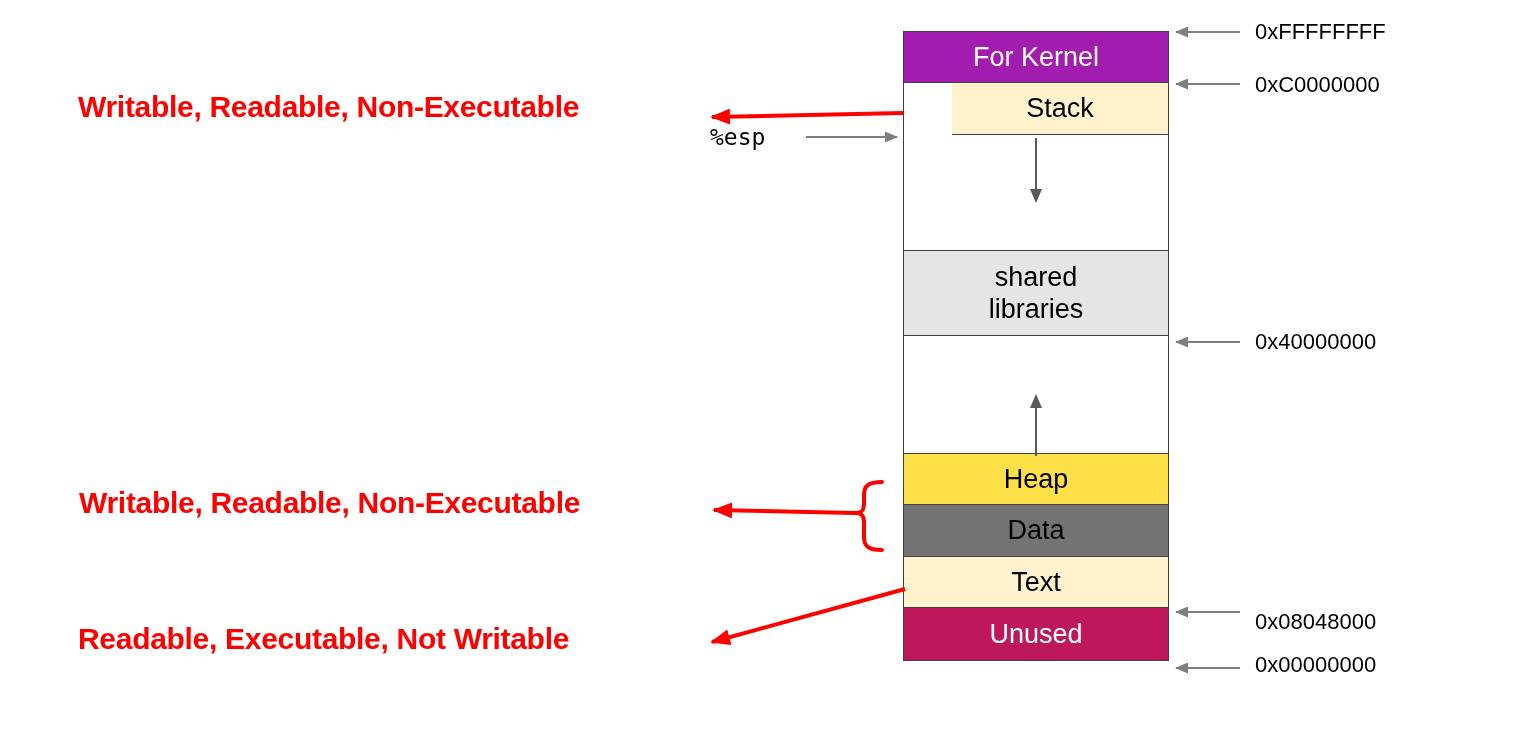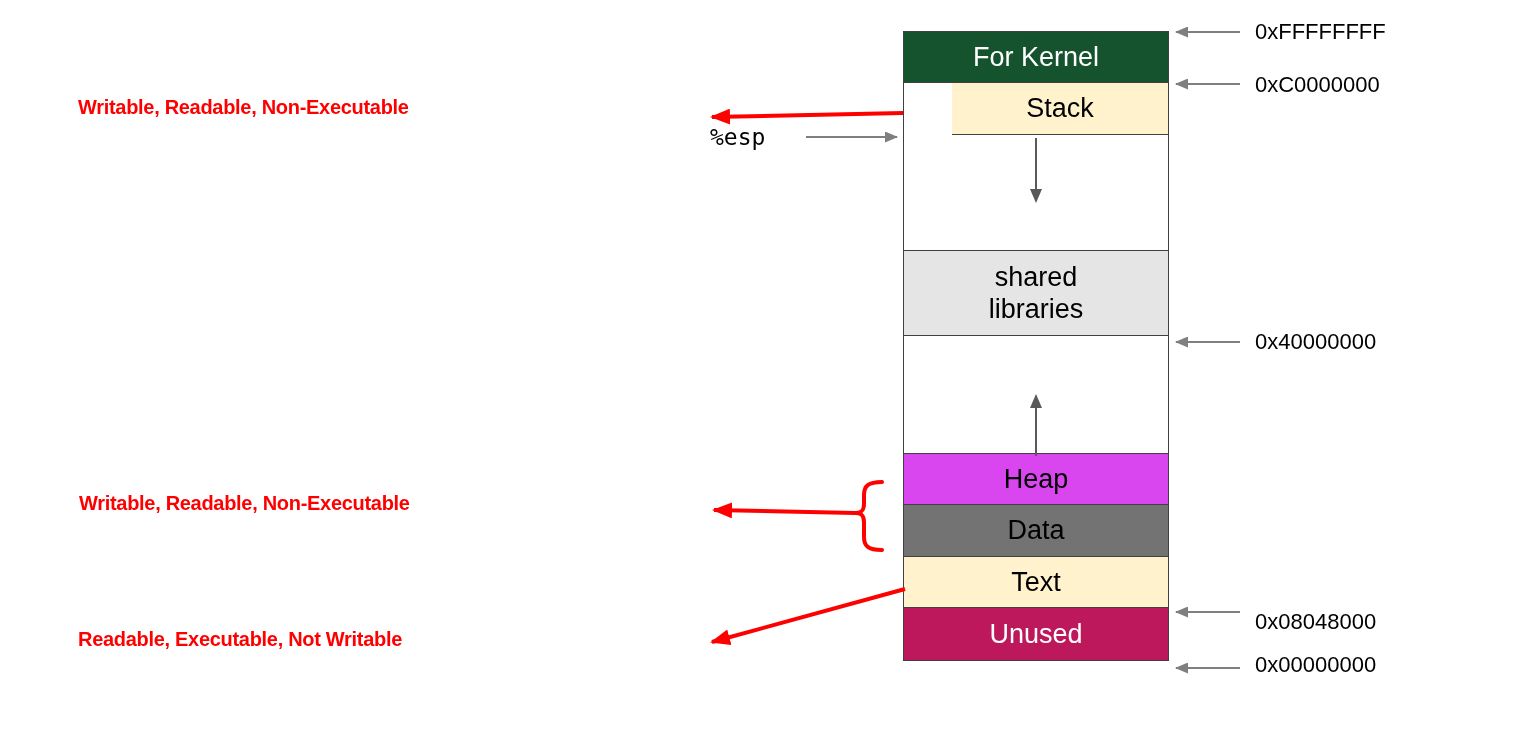--- a/index.html
+++ b/index.html
@@ -72,21 +72,21 @@
     font-size: 23px;
     color: #000000;
     white-space: nowrap;
   }
 
   
   .annot {
     position: absolute;
     color: #ff0000;
     font-weight: bold;
-    font-size: 20px;
+    font-size: 30px;
     line-height: 32px;
     white-space: nowrap;
     letter-spacing: -0.3px;
   }
   .annot-1 { left: 78px; top: 91px; }
   .annot-2 { left: 79px; top: 487px; }
   .annot-3 { left: 78px; top: 623px; }
 
   .overlay {
     position: absolute;
@@ -101,33 +101,33 @@
 
 <div class="canvas">
 
   <div class="annot annot-1">Writable, Readable, Non-Executable</div>
   <div class="annot annot-2">Writable, Readable, Non-Executable</div>
   <div class="annot annot-3">Readable, Executable, Not Writable</div>
 
   <div class="esp">%esp</div>
 
   <div class="column">
-    <div class="seg seg-light h-kernel" style="background-color: #14532d;">
+    <div class="seg seg-light h-kernel" style="background-color: #a21caf;">
       <span>For Kernel</span>
     </div>
     <div class="seg h-stack" style="background-color: rgb(255, 242, 204);">
       <span>Stack</span>
     </div>
     <div class="seg h-gap1" style="background-color: rgb(255, 255, 255);"></div>
     <div class="seg h-shared" style="background-color: #e5e5e5;">
       <span>shared
 libraries</span>
     </div>
     <div class="seg h-gap2" style="background-color: rgb(255, 255, 255);"></div>
-    <div class="seg h-heap" style="background-color: #d946ef;">
+    <div class="seg h-heap" style="background-color: #fde047;">
       <span>Heap</span>
     </div>
     <div class="seg h-data" style="background-color: #737373;">
       <span>Data</span>
     </div>
     <div class="seg h-text" style="background-color: rgb(255, 242, 204);">
       <span>Text</span>
     </div>
     <div class="seg seg-light h-unused" style="background-color: #be185d;">
       <span>Unused</span>

